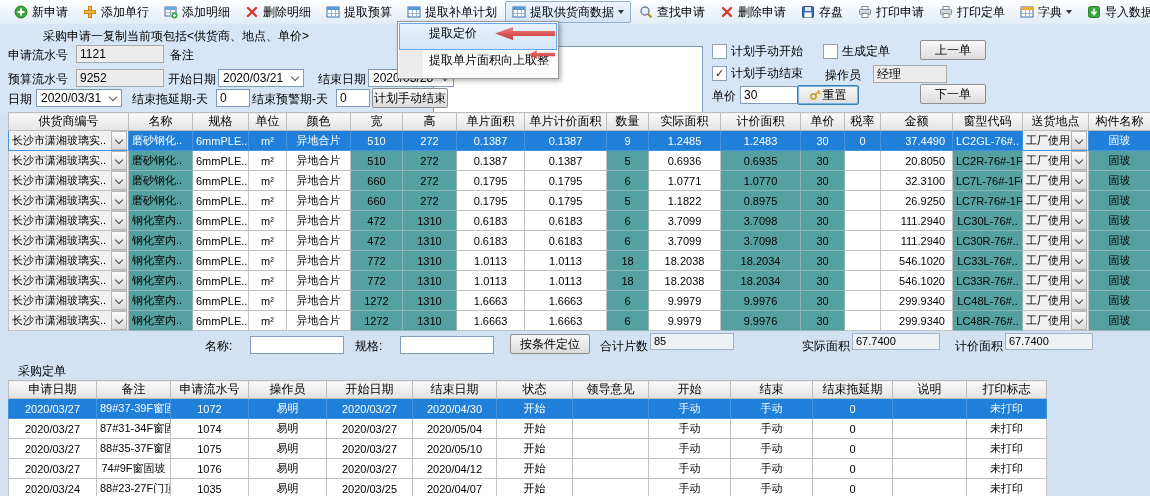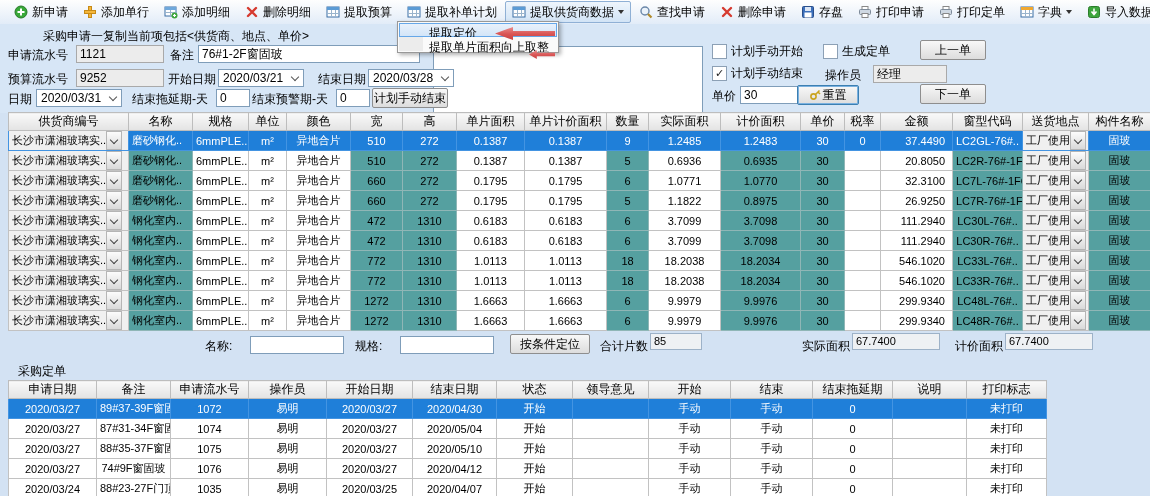--- a/index.html
+++ b/index.html
@@ -33,42 +33,42 @@
   .btn.focused{border:1px solid #3c7fb1;box-shadow:0 0 0 1px #7ab1e0 inset}
   .cb{position:absolute;display:flex;align-items:center}
   .cb .box{width:13px;height:13px;border:1px solid #8ca0b5;background:#fff;margin-right:4px;
     font-size:11px;line-height:12px;text-align:center;color:#222}
   textarea.note{position:absolute;border:1px solid #7f9db9;background:#fff;resize:none;
     font:12px "Liberation Sans",sans-serif}
 
   
   #dropdown-menu{position:absolute;left:397px;top:21px;width:158px;z-index:40;
     background:#fafafa;border:1px solid #989898;box-shadow:2px 2px 4px rgba(0,0,0,.3);padding:1px}
-  .menu-item{position:relative;height:14px;line-height:21px;padding-left:30px;box-sizing:border-box;
+  .menu-item{position:relative;height:27px;line-height:21px;padding-left:30px;box-sizing:border-box;
     background:linear-gradient(90deg,#ececec 0,#ececec 24px,#fafafa 24px);white-space:nowrap;cursor:default}
   .menu-item.hl{border:1px solid #66a7e8;background:linear-gradient(#e9f1fb,#d3e5f8);
     line-height:19px;padding-left:29px}
   .red-arrow{position:absolute;z-index:45;
     background:linear-gradient(#ea8c8c 0%,#d95454 55%,#c94343 100%);
     clip-path:polygon(0 50%,30% 0,30% 30%,100% 30%,100% 70%,30% 70%,30% 100%)}
 
   
   table.grid{border-collapse:collapse;table-layout:fixed;background:#fff;font-size:11px}
   .grid th{background:linear-gradient(#f9f9f9,#e3e3e3);border:1px solid #bdbdbd;height:15px;
     font-weight:normal;font-size:12px;padding:0 2px;overflow:hidden;white-space:nowrap}
   .grid td{border:1px solid #c2c2c2;height:19px;padding:0 3px;overflow:hidden;
     white-space:nowrap;text-align:center}
   .grid td.al{text-align:left}
   .grid td.ar{text-align:right;padding-right:7px}
   .grid td.teal{background:#55a0a0;border-color:#8fb6b6}
   .grid tr.sel td{background:#1f7fd9;color:#fff;border-color:#4394e2}
   .grid tr.sel td.teal{background:#1f7fd9}
   .grid td.editor{background:#f0f0f0;color:#000;padding:0}
   .grid tr.sel td.editor{background:#f0f0f0;color:#000}
-  .combo-cell{display:flex;align-items:center;height:19px;padding-left:3px}
+  .combo-cell{display:flex;align-items:center;justify-content:space-between;height:19px;padding-left:3px}
   .combo-cell .cctxt{overflow:hidden;white-space:nowrap}
   .combo-cell .cbtn{flex:none;width:14px;height:17px;margin-right:1px;background:linear-gradient(#fcfcfc,#d9d9d9);
     border:1px solid #b5b5b5;display:flex;align-items:center;justify-content:center}
   .combo-cell .chev{margin:0 0 2px 0;border-color:#444}
   #detail-grid-wrap{position:absolute;left:8px;top:112px}
   #orders-grid-wrap{position:absolute;left:8px;top:380px}
 
   
   #filter-bar .vbox{position:absolute;height:17px;border:1px solid #9db2c8;background:#eef1f4;
     font-size:11px;padding:1px 3px;box-sizing:border-box;overflow:hidden}
@@ -226,21 +226,20 @@
         <span>导入数据</span>
       </div>
     </div>
 
   <div id="form-panel">
     <span class="lbl" style="left:43px;top:4px">采购申请一复制当前项包括&lt;供货商、地点、单价&gt;</span>
 
     <span class="lbl" style="left:8px;top:23px">申请流水号</span>
     <input class="tbox ro" style="left: 76px; top: 21px; width: 80px;" value="1121">
     <span class="lbl" style="left:170px;top:23px">备注</span>
-    <input class="tbox" style="left: 198px; top: 21px; width: 214px;" value="76#1-2F窗固玻">
     <span class="lbl" style="left:398px;top:66px">说明</span>
     <textarea class="note" style="left: 433px; top: 22px; width: 264px; height: 61px;"></textarea>
 
     <span class="lbl" style="left:8px;top:47px">预算流水号</span>
     <input class="tbox ro" style="left: 76px; top: 45px; width: 80px;" value="9252">
     <span class="lbl" style="left:168px;top:47px">开始日期</span>
     <div class="combo" style="left:218px;top:45px;width:86px">
         <span>2020/03/21</span>
         <i class="chev"></i>
       </div>
@@ -686,21 +685,21 @@
       </table>
   </div>
 
   <div id="filter-bar">
     <span class="lbl" style="left:205px;top:338px">名称:</span>
     <input class="tbox" style="left: 250px; top: 336px; width: 86px;" value="">
     <span class="lbl" style="left:355px;top:338px">规格:</span>
     <input class="tbox" style="left: 400px; top: 336px; width: 86px;" value="">
     <div class="btn" style="left:510px;top:334px;width:80px">按条件定位</div>
     <span class="lbl" style="left:600px;top:338px">合计片数</span>
-    <div class="vbox" style="left:650px;top:333px;width:52px">85</div>
+    <div class="vbox" style="left:650px;top:333px;width:84px">85</div>
     <span class="lbl" style="left:802px;top:338px">实际面积</span>
     <div class="vbox" style="left:852px;top:333px;width:88px">67.7400</div>
     <span class="lbl" style="left:955px;top:338px">计价面积</span>
     <div class="vbox" style="left:1005px;top:333px;width:88px">67.7400</div>
   </div>
 
   <span class="lbl" style="left:18px;top:363px">采购定单</span>
   <div id="orders-grid-wrap">
     <table class="grid" id="orders-grid" style="width:1038px">
         <colgroup>

